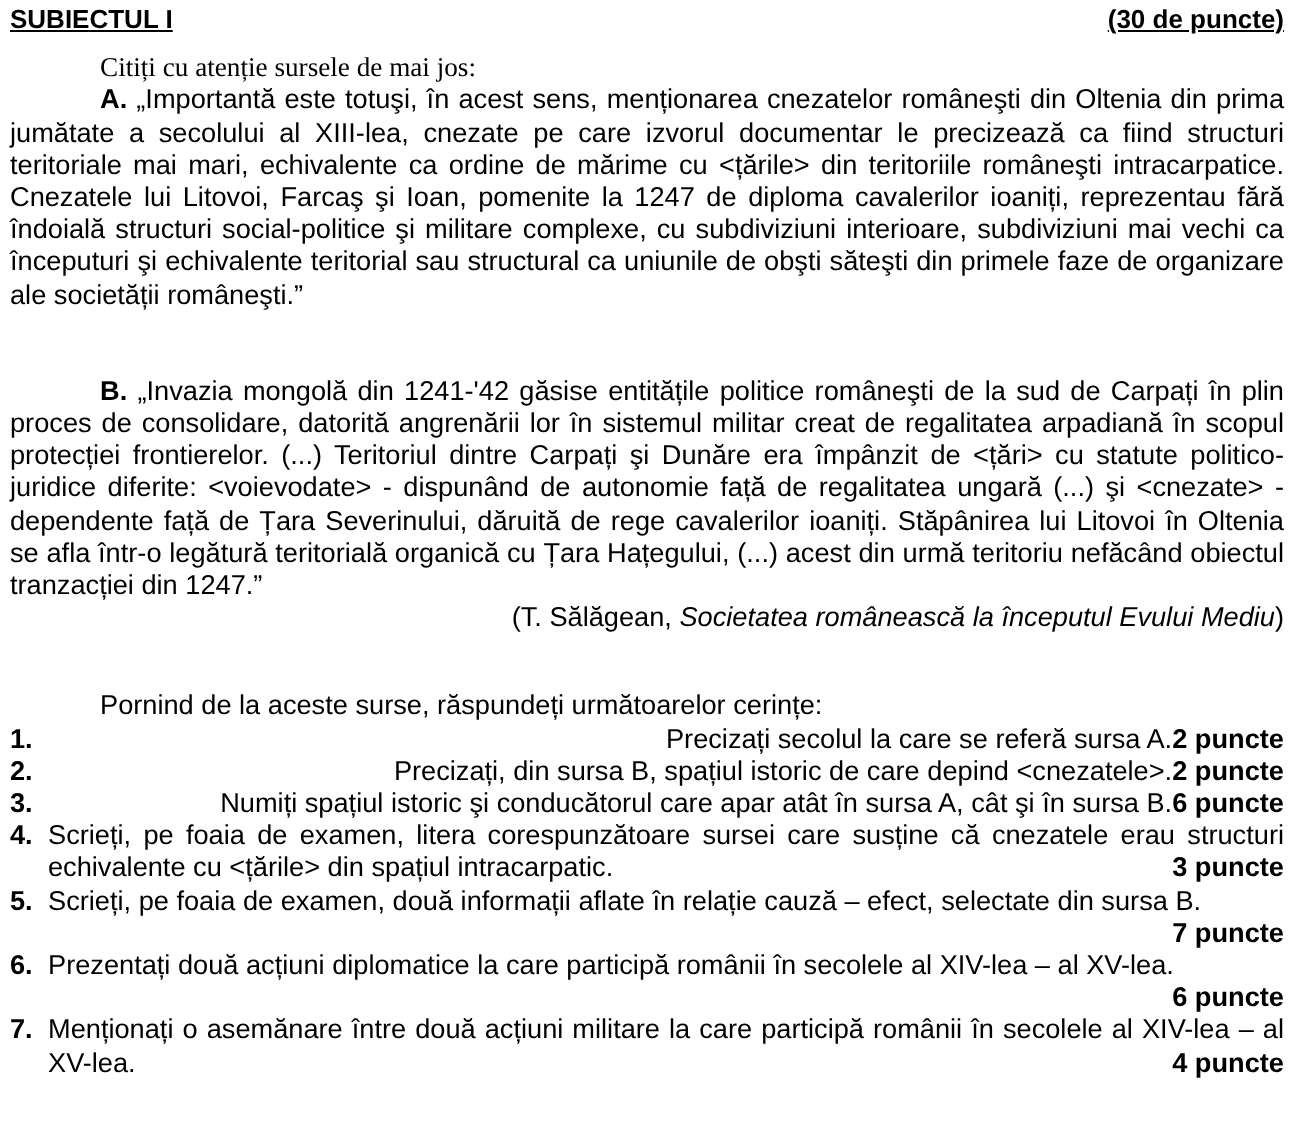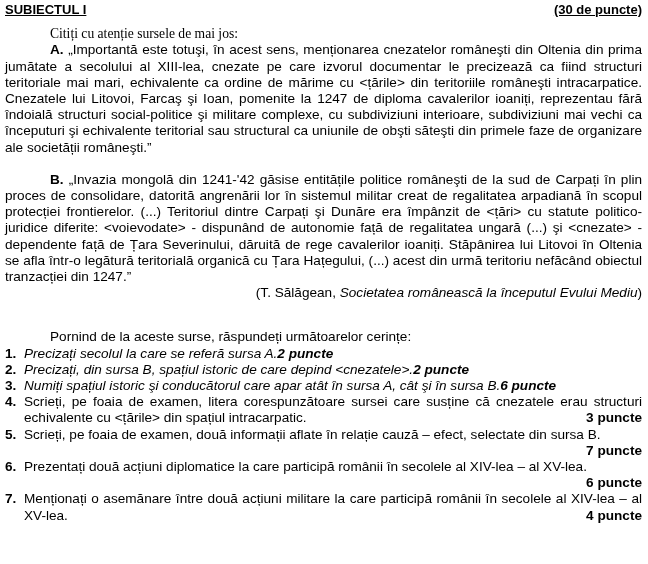--- a/index.html
+++ b/index.html
@@ -8,27 +8,27 @@
     font-family: "Liberation Sans", sans-serif;
     font-size: 13.6px; line-height: 16.2px; color: #000;
     position: relative;
   }
   .page { position: absolute; left: 5px; top: 2px; width: 637px; }
   .header { display: flex; justify-content: space-between; font-weight: bold; text-decoration: underline; font-size: 13px; }
   .intro { margin-top: 8px; text-indent: 45px; font-family: Liberation Serif, serif; }
   .source p { margin: 0; text-align: justify; text-indent: 45px; }
   .cite { text-align: right; }
   .cite i { font-style: italic; }
-  .srcB { margin-top: 16px; }
+  .srcB { margin-top: 32px; }
   .tasks-intro { margin-top: 28px; text-indent: 45px; }
   .task { display: flex; }
   .task .num { width: 19px; flex: none; font-weight: bold; }
   .task .body { flex: 1; text-align: justify; }
   .task .pts { font-weight: bold; float: right; }
-  .task.inline .body { display: flex; justify-content: flex-start; text-align: left; font-style: italic; }
+  .task.inline .body { display: flex; justify-content: flex-end; text-align: left; }
   .task.inline .pts { float: none; }
   .ptsline { text-align: right; font-weight: bold; }
   b.lab { font-weight: bold; }
 </style>
 </head>
 <body>
 
 <div class="page">
   <div class="header">
     <span>SUBIECTUL I</span>

